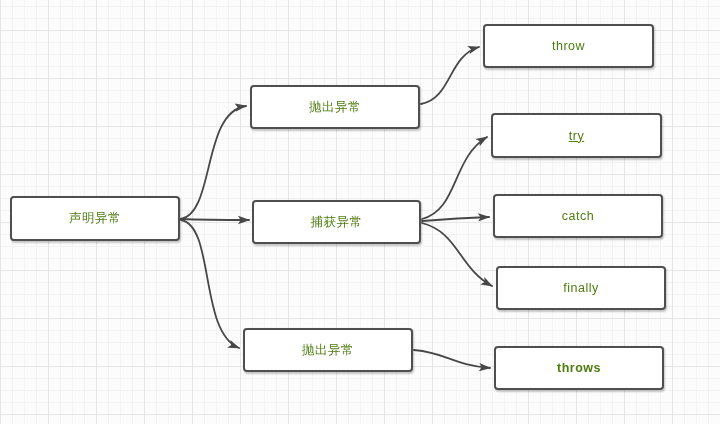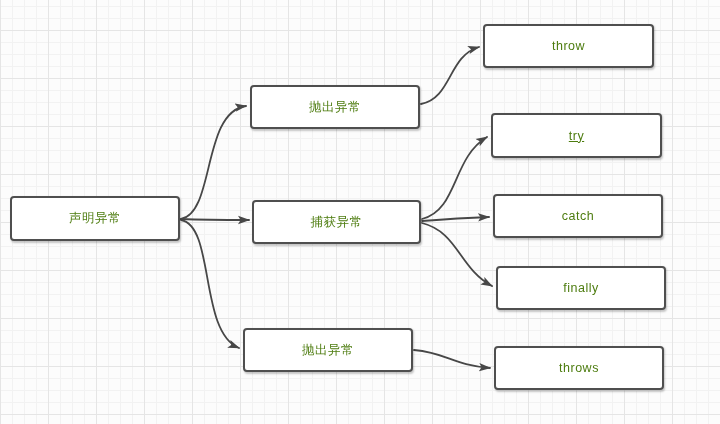--- a/index.html
+++ b/index.html
@@ -54,21 +54,21 @@
 
   
   #n-root      { left: 10px;  top: 196px; width: 170px; height: 45px; }
   #n-throw-ex  { left: 250px; top: 85px;  width: 170px; height: 44px; }
   #n-catch-ex  { left: 252px; top: 200px; width: 169px; height: 44px; }
   #n-decl-ex   { left: 243px; top: 328px; width: 170px; height: 44px; }
   #n-throw     { left: 483px; top: 24px;  width: 171px; height: 44px; }
   #n-try       { left: 491px; top: 113px; width: 171px; height: 45px; text-decoration: underline; }
   #n-catch     { left: 493px; top: 194px; width: 170px; height: 44px; }
   #n-finally   { left: 496px; top: 266px; width: 170px; height: 44px; }
-  #n-throws    { left: 494px; top: 346px; width: 170px; height: 44px; }
+  #n-throws    { left: 494px; top: 346px; width: 170px; height: 44px; font-weight: bold; }
 </style>
 </head>
 <body>
 
 <div class="canvas">
 
   <svg class="edges" viewBox="0 0 720 424" xmlns="http://www.w3.org/2000/svg">
     <defs>
       <marker id="arrow" markerUnits="userSpaceOnUse" markerWidth="14" markerHeight="12" refX="11" refY="5" orient="auto">
         <path d="M0,0.8 L12,5 L0,9.2 L2.6,5 Z" fill="#474747"></path>

